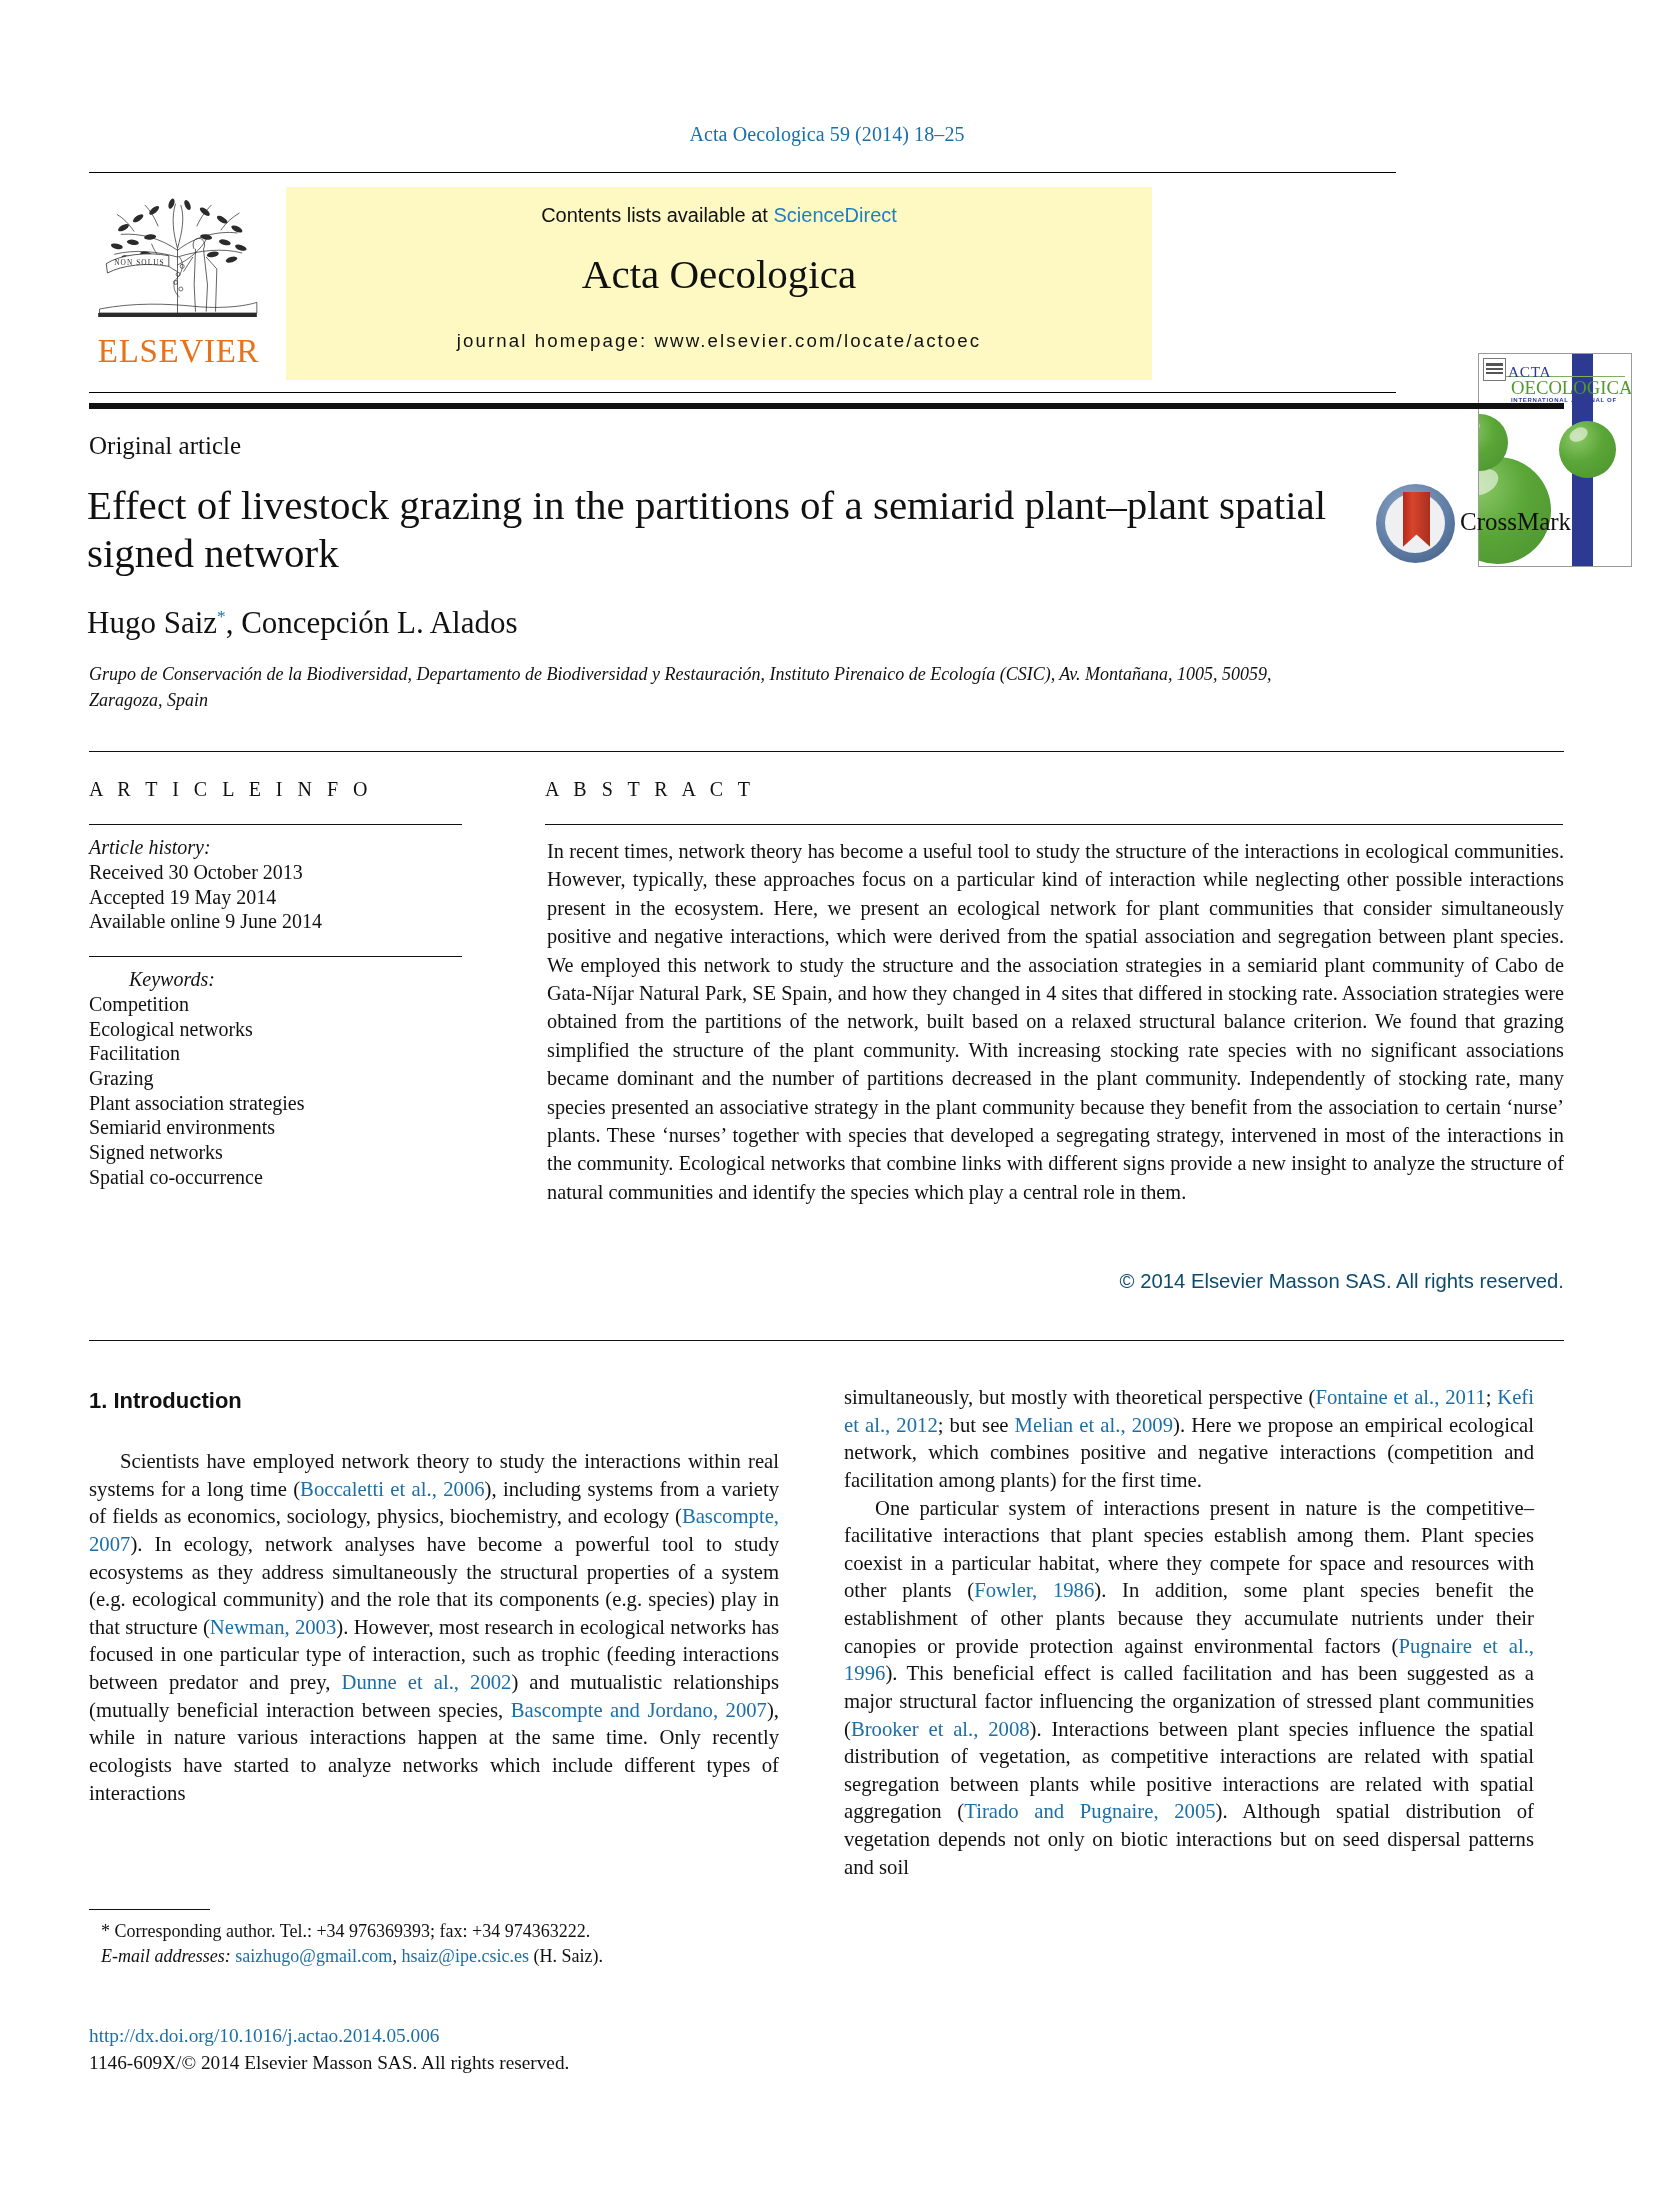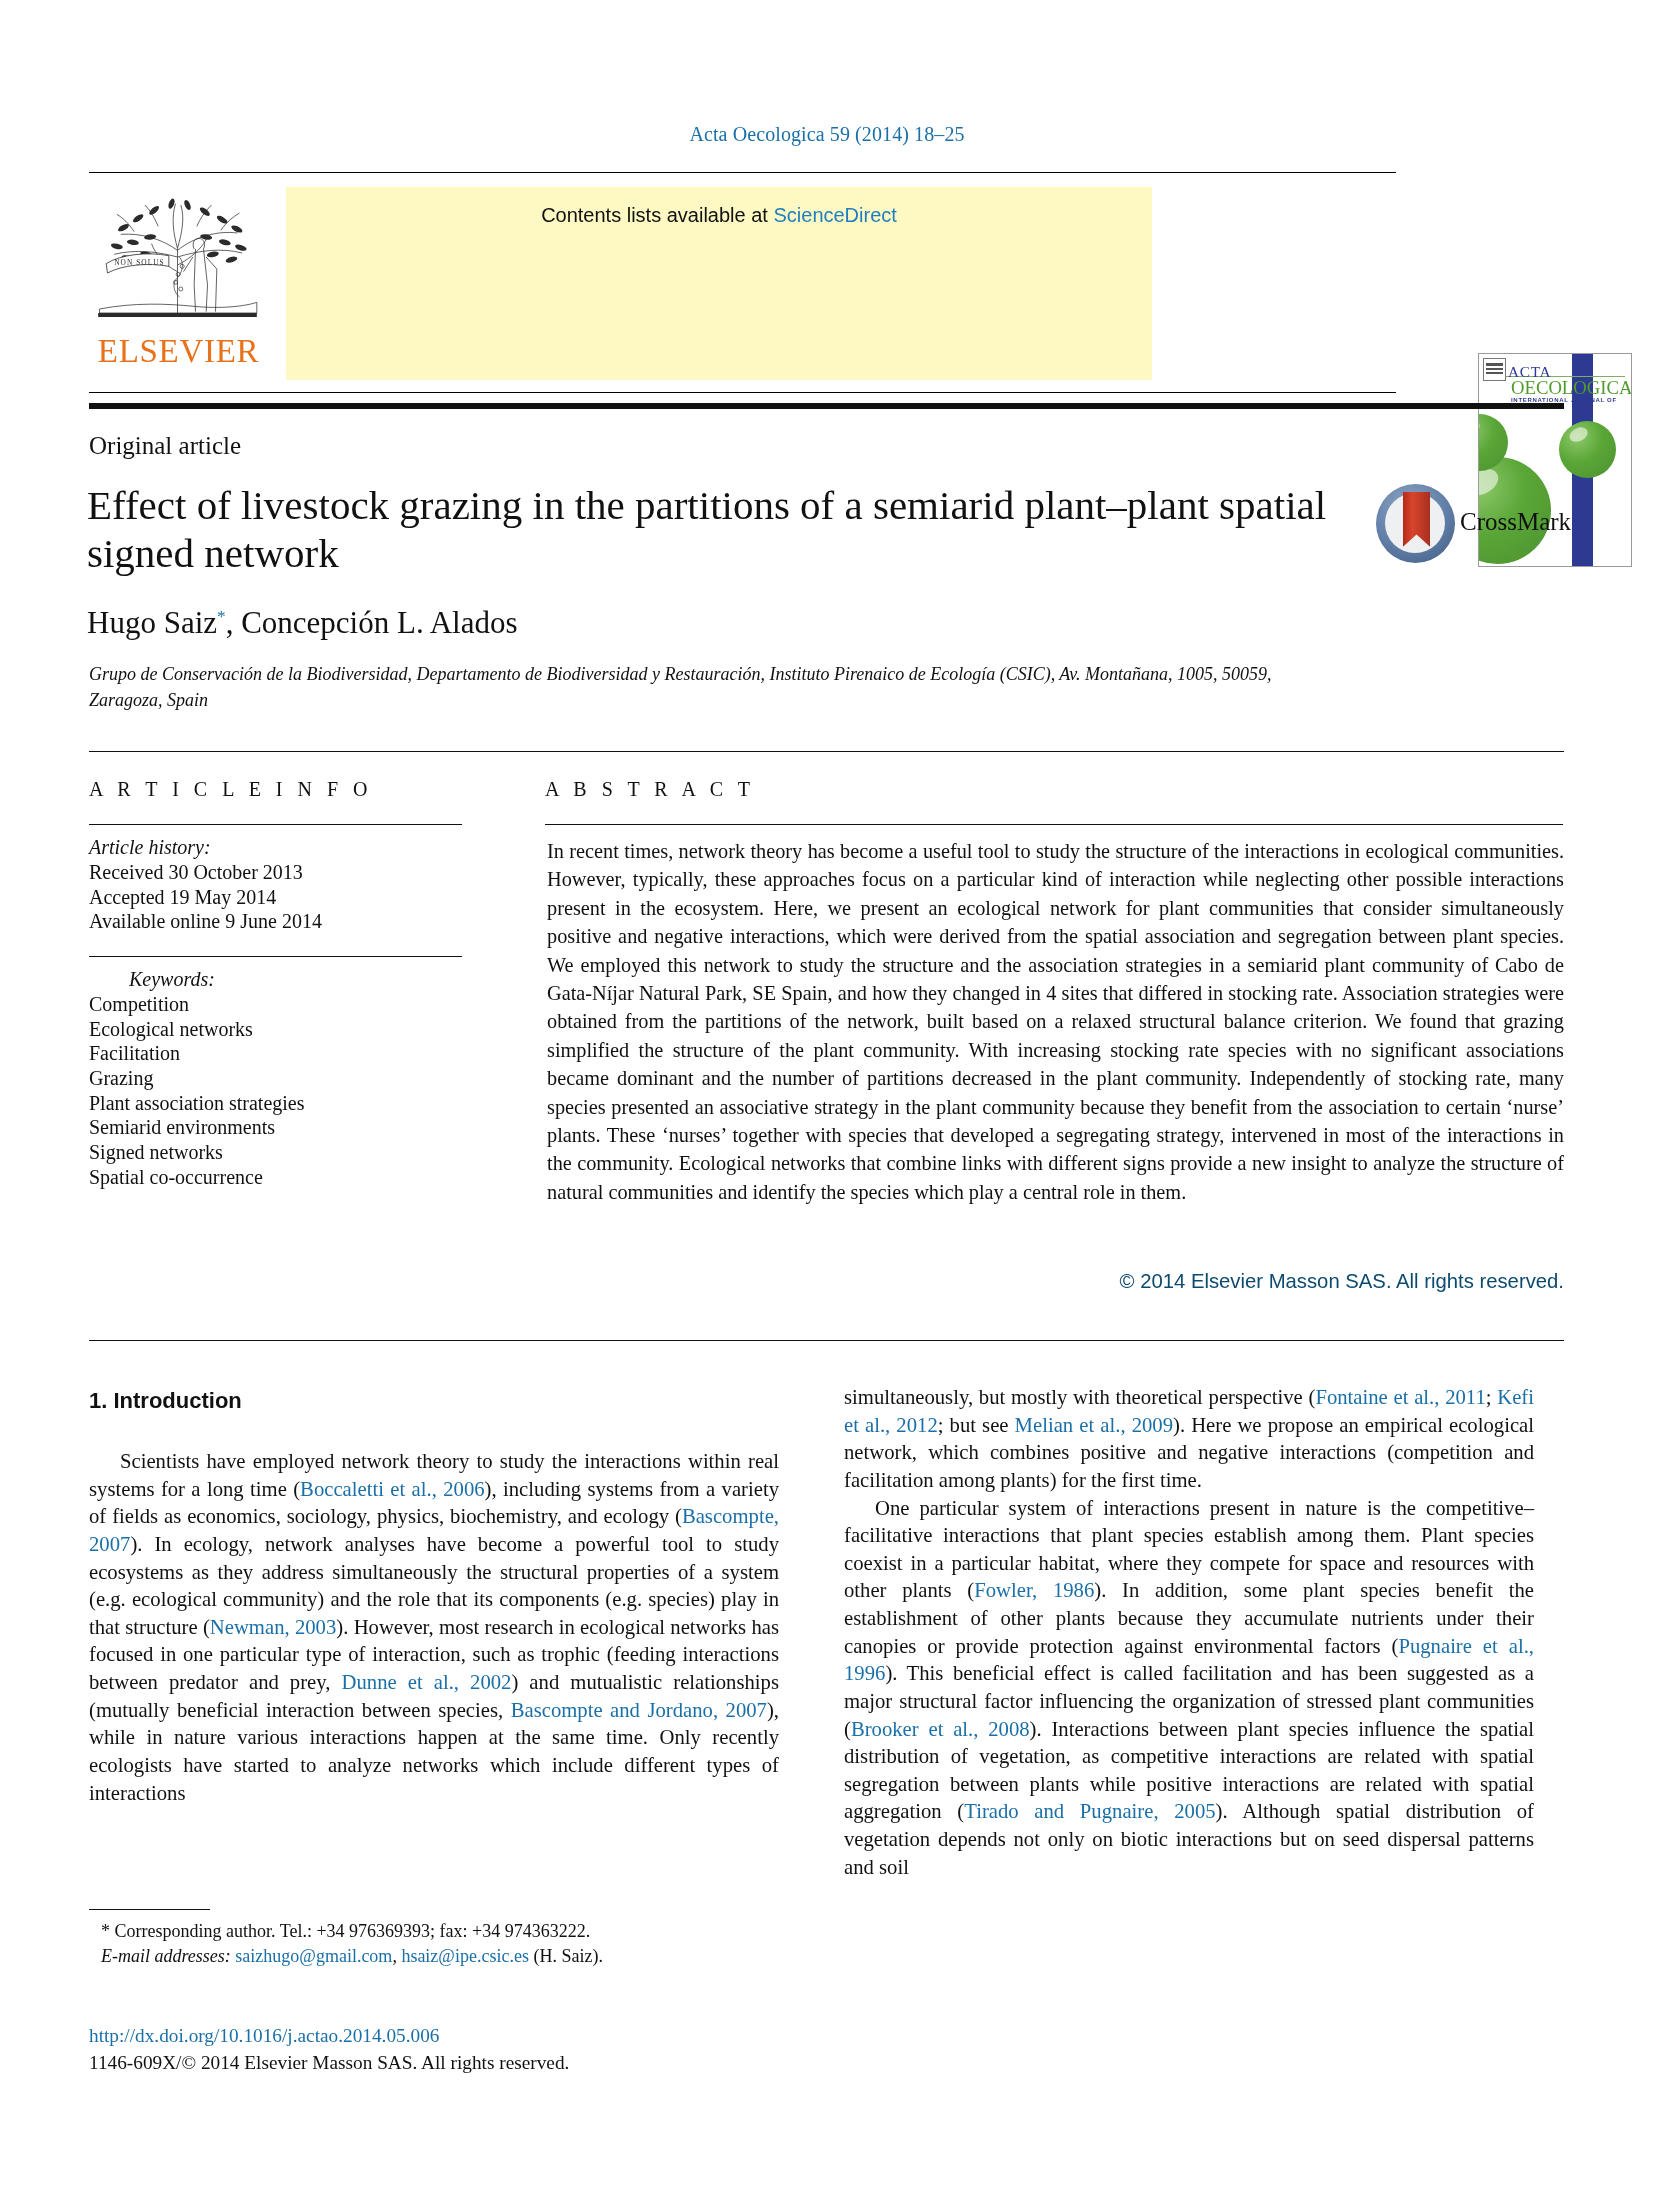--- a/index.html
+++ b/index.html
@@ -264,20 +264,22 @@
         </g>
 
         <path d="M8 186 C60 176 110 178 150 182 C190 186 226 182 244 176 L244 192 L8 192 Z" fill="none" stroke="#2b2b2b" stroke-width="1.1"></path>
         <rect x="6" y="192" width="238" height="6" fill="#2b2b2b"></rect>
       </svg>
       <div class="els-word">ELSEVIER</div>
     </div>
 
     <div class="greybox">
       <div class="gb-line1"><span>Contents lists available at </span><span class="sd">ScienceDirect</span></div>
+      <div class="gb-title">Acta Oecologica</div>
+      <div class="gb-home">journal homepage: www.elsevier.com/locate/actoec</div>
     </div>
 
     <div class="cover">
       <div class="cv-stripe"></div>
       <div class="ball b2"></div>
       <div class="ball b1"></div>
       <div class="ball b3"></div>
       <div class="cv-els"></div>
       <div class="cv-hr"></div>
       <div class="cv-acta">ACTA</div>

